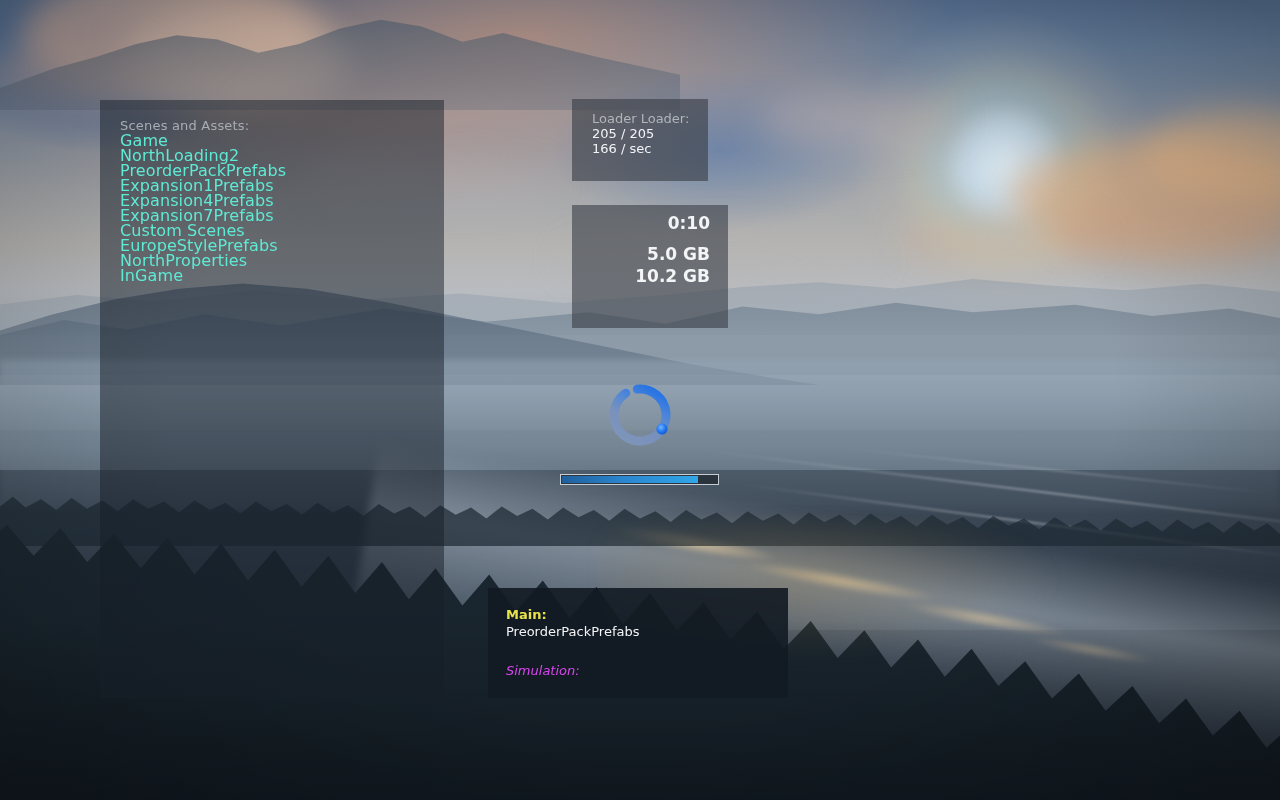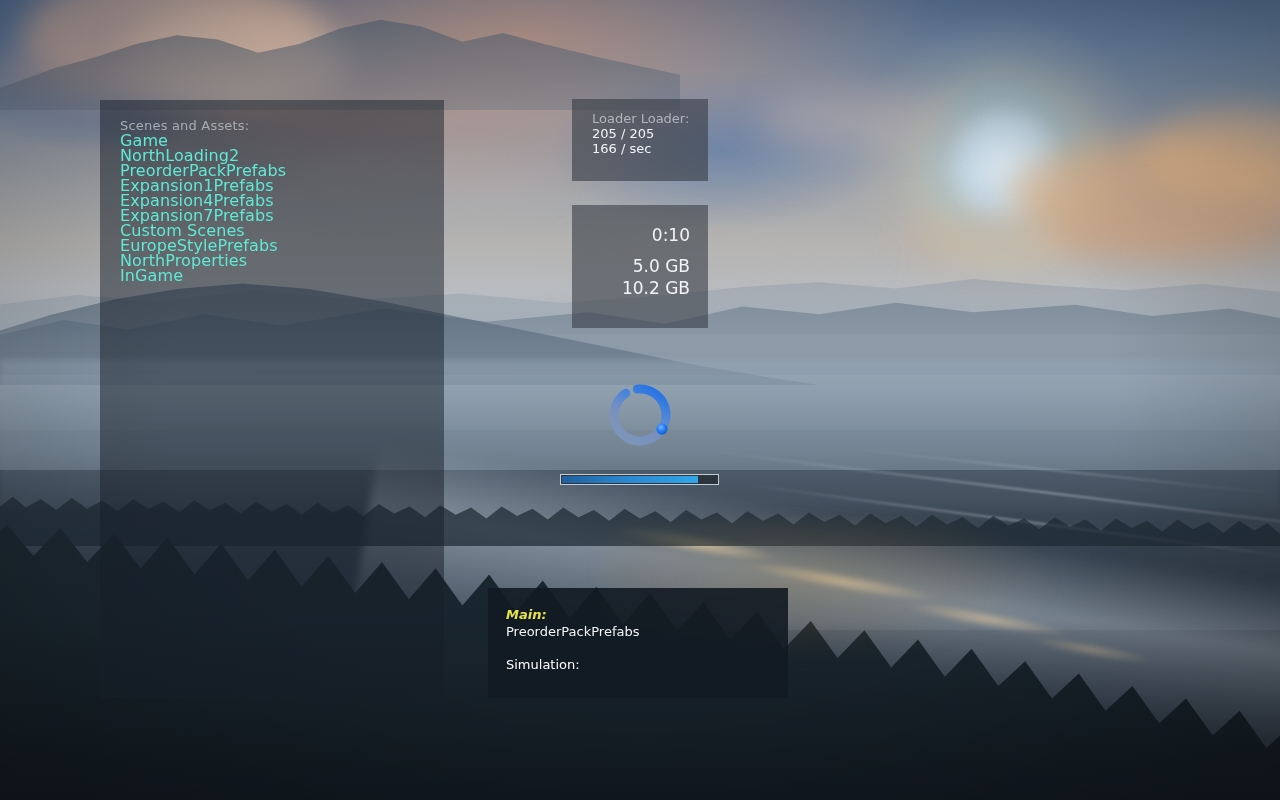--- a/index.html
+++ b/index.html
@@ -214,24 +214,25 @@
 
   #assets-loader-panel {
     left: 572px; top: 99px; width: 136px; height: 82px;
     background: rgba(56,62,70,0.62);
     padding: 12px 0 0 20px;
   }
   .loader-head { font-size: 13px; color: #b0b5ba; line-height: 15px; }
   .loader-val  { font-size: 13px; color: #f2f4f6; line-height: 15px; }
 
   #stats-panel {
-    left: 572px; top: 205px; width: 136px; height: 123px;
+    left: 572px; top: 205px; width: 156px; height: 123px;
     background: rgba(56,62,70,0.60);
-    padding: 20px 18px 0 0;
+    padding: 8px 18px 0 0;
     text-align: right;
+    font-weight: bold;
   }
   .timer-val { font-size: 17px; color: #f2f4f6; line-height: 20px; }
   .mem-block { margin-top: 10px; }
   .mem-val { font-size: 17px; color: #f2f4f6; line-height: 22px; }
 
   
   #spinner {
     position: absolute; left: 605px; top: 380px; width: 70px; height: 70px;
   }
   #spinner svg { display: block; }
@@ -247,23 +248,23 @@
     height: 100%;
     background: linear-gradient(to right, #1f5f9c 0%, #2b86cf 45%, #31a6e8 100%);
   }
 
   
   #status-panel {
     left: 488px; top: 588px; width: 300px; height: 110px;
     background: rgba(18,26,34,0.90);
     padding: 19px 0 0 18px;
   }
-  .status-key-main { font-size: 13px; color: #e8e24a; line-height: 16px; font-weight: bold; font-style: italic; }
+  .status-key-main { font-size: 13px; color: #e8e24a; line-height: 16px; font-weight: bold; }
   .status-val { font-size: 13px; color: #f2f4f6; line-height: 17px; }
-  .status-key-sim { font-size: 13px; color: #ffffff; line-height: 16px; margin-top: 17px; }
+  .status-key-sim { font-size: 13px; color: #d946ef; line-height: 16px; margin-top: 23px; font-style: italic; }
 </style>
 </head>
 <body>
 
 <div id="screen">
 
   <div class="scene">
     <div class="sky"></div>
     <div class="sky-warm"></div>
     <div class="sky-blue-left"></div>

